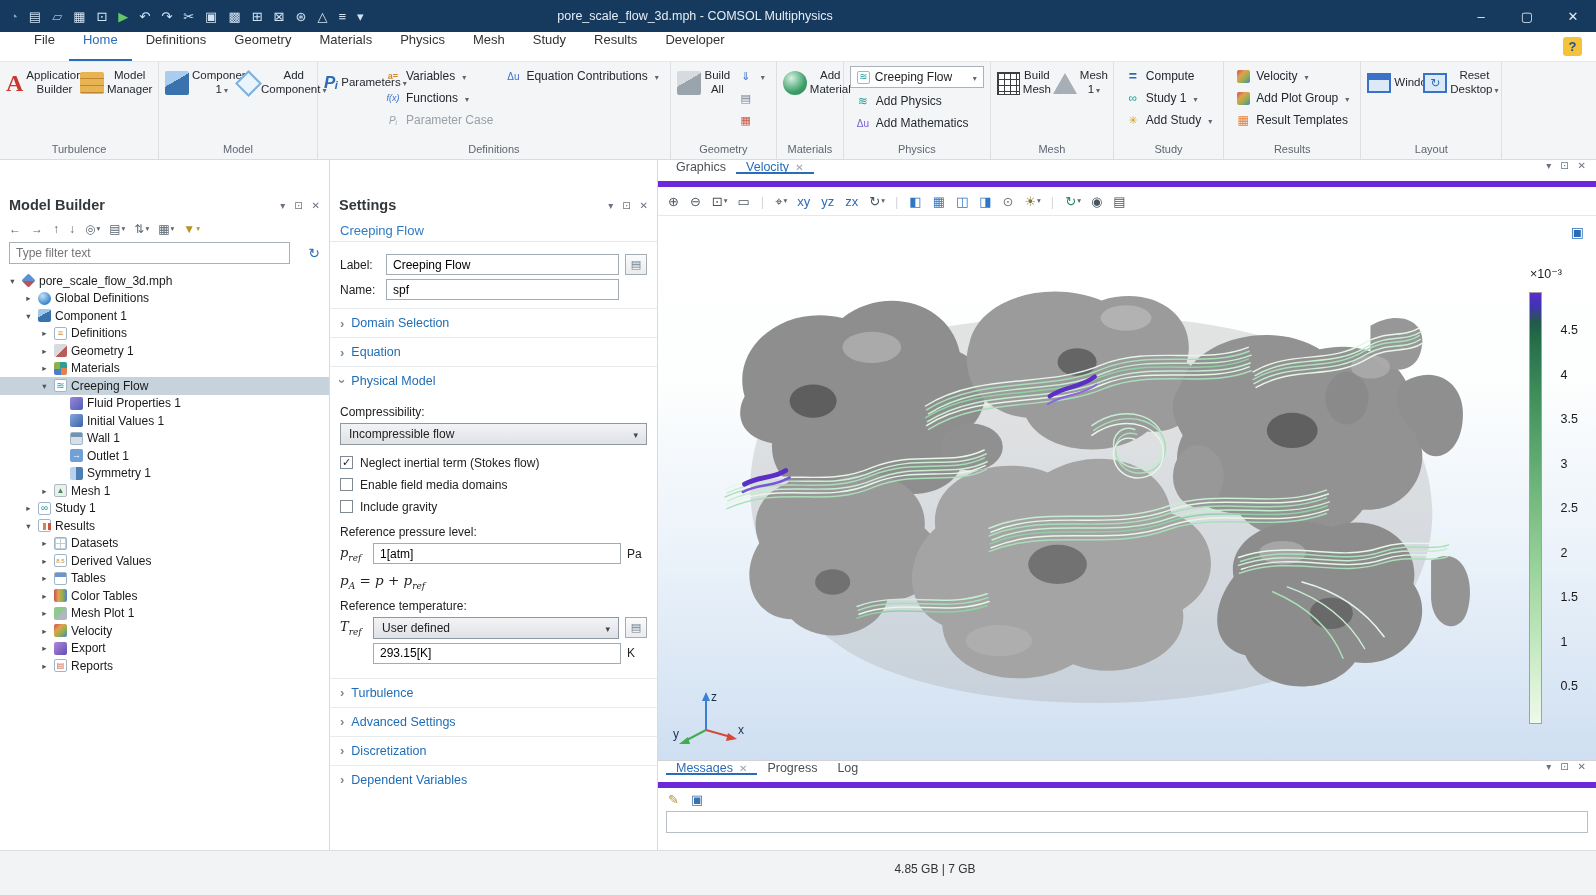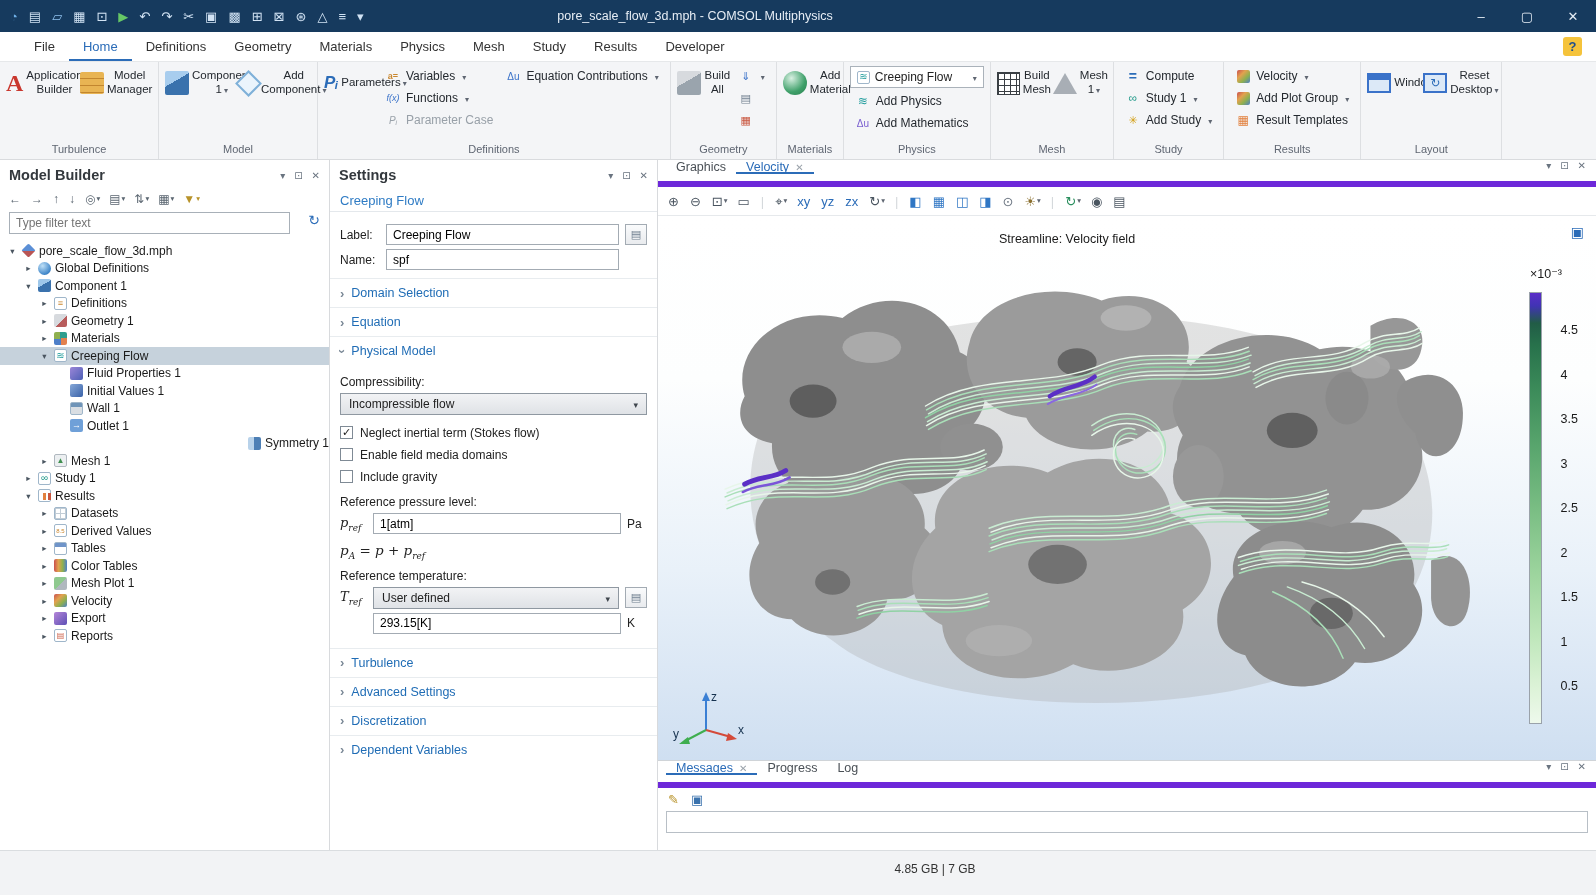--- a/index.html
+++ b/index.html
@@ -12,21 +12,21 @@
               display:flex; align-items:center; padding-left:10px; color:#d2e3f4; }
   .tbicons { display:flex; align-items:center; gap:11px; font-size:13px; }
   .tbico { cursor:default; line-height:1; }
   .tbtitle { position:absolute; left:695px; transform:translateX(-50%); font-size:12.5px; color:#e6edf5; white-space:nowrap; }
   .wctls { margin-left:auto; display:flex; }
   .wctl { width:46px; height:32px; display:flex; align-items:center; justify-content:center; font-size:13px; color:#e6edf5; }
 
   
   .menubar { position:absolute; left:0; top:32px; width:1596px; height:30px; background:#fff;
              border-bottom:1px solid #e6e8ea; display:flex; align-items:stretch; padding-left:20px; }
-  .mitem { display:flex; align-items:center; padding:0 14px; font-size:13px; color:#333; }
+  .mitem { display:flex; padding:0 14px; font-size:13px; color:#333; }
   .mitem.active { color:#2b6cb8; box-shadow:inset 0 -2px 0 #2b6cb8; }
   .helpbtn { margin-left:auto; margin-right:14px; align-self:center; width:19px; height:19px; border-radius:3px;
              background:#f5c33b; color:#1f4e8c; font-weight:bold; font-size:13px; display:flex; align-items:center; justify-content:center; }
 
   
   .ribbon { position:absolute; left:0; top:62px; width:1596px; height:98px; background:#f4f5f7;
             border-bottom:1px solid #d9dbde; display:flex; }
   .rgroup { display:flex; flex-direction:column; border-right:1px solid #dddfe2; }
   .rc { flex:1; display:flex; align-items:flex-start; padding:3px 6px 0 6px; gap:2px; }
   .rlabel { text-align:center; font-size:11px; color:#5f6672; padding:1px 8px 4px; }
@@ -67,29 +67,29 @@
   .si-study1::after { content:"∞"; color:#2b9e8f; font-size:12px; }
   .si-addstudy::after { content:"✳"; color:#d4a017; font-size:11px; }
   .si-velres { width:13px; height:13px; border-radius:2px; background:linear-gradient(135deg,#c94f4f,#e2a24f 35%,#8fb04f 65%,#4d7fc9); }
   .si-restempl::after { content:"▦"; color:#e2813f; font-size:12px; }
   .si-import::after { content:"⇓"; color:#3a72c9; font-size:11px; }
   .si-insertseq::after { content:"▤"; color:#6f7f8f; font-size:11px; }
   .si-parts::after { content:"▦"; color:#c9563f; font-size:11px; }
 
   
   .panel { position:absolute; top:160px; height:690px; background:#fff; }
-  .phead { height:30px; display:flex; align-items:center; padding:0 9px; }
+  .phead { height:30px; display:flex; align-items:center; padding:0 9px;margin-top:30px; }
   .ptitle { font-size:14.5px; font-weight:bold; color:#33383d; }
   .pctrls { margin-left:auto; display:flex; gap:9px; color:#6a7480; font-size:10px; align-items:center; }
 
   
   .mb { left:0; width:330px; border-right:1px solid #d8dadd; display:flex; flex-direction:column; }
   .mtb { display:flex; align-items:center; gap:9px; padding:2px 9px 4px; color:#5a6570; font-size:12px; }
   .mtbi { display:inline-flex; align-items:center; gap:1px; }
-  .filterrow { display:flex; gap:18px; padding:2px 9px 6px; }
+  .filterrow { display:flex; align-items:center; gap:18px; padding:2px 9px 6px; }
   .filterrow input { flex:1; height:22px; border:1px solid #a8b0b8; padding:0 6px; font-size:12px; font-family:inherit; }
   .refresh { color:#2b6cb8; font-size:14px; }
   .treewrap { flex:1; overflow:hidden; padding-top:2px; }
   .trow { display:flex; align-items:center; height:17.5px; gap:4px; font-size:12px; white-space:nowrap; }
   .trow.selected { background:#c6d2dc; }
   .tcaret { width:11px; font-size:8.5px; color:#4a5560; text-align:center; flex:none; }
   .tlabel { color:#1a1a1a; }
 
   
   .nicon { width:13px; height:13px; border-radius:2px; display:inline-flex; align-items:center; justify-content:center;
@@ -574,21 +574,21 @@
       <div class="trow" data-name="tree-item" style="padding-left: 55px;">
         <span class="tcaret" data-name="tree-caret-icon"></span>
         <span class="nicon wall-icon" data-name="wall-icon"></span>
         <span class="tlabel" data-name="tree-item-label">Wall 1</span>
       </div>
       <div class="trow" data-name="tree-item" style="padding-left: 55px;">
         <span class="tcaret" data-name="tree-caret-icon"></span>
         <span class="nicon outlet-icon" data-name="outlet-icon"></span>
         <span class="tlabel" data-name="tree-item-label">Outlet 1</span>
       </div>
-      <div class="trow" data-name="tree-item" style="padding-left: 55px; justify-content: flex-end;">
+      <div class="trow" data-name="tree-item" style="padding-left: 55px;">
         <span class="tcaret" data-name="tree-caret-icon"></span>
         <span class="nicon symmetry-icon" data-name="symmetry-icon"></span>
         <span class="tlabel" data-name="tree-item-label">Symmetry 1</span>
       </div>
       <div class="trow" data-name="tree-item" style="padding-left: 39px;">
         <span class="tcaret" data-name="tree-caret-icon">▸</span>
         <span class="nicon mesh-icon" data-name="mesh-icon"></span>
         <span class="tlabel" data-name="tree-item-label">Mesh 1</span>
       </div>
       <div class="trow" data-name="tree-item" style="padding-left: 23px;">
@@ -842,21 +842,20 @@
         <span>◉</span>
         <span class="caretsm"></span>
       </span>
       <span class="gtbtn" style="color: rgb(74, 85, 96);">
         <span>▤</span>
         <span class="caretsm"></span>
       </span>
   </div>
 
   <div class="gview" data-name="graphics-view">
-    <div class="plot-title" data-name="plot-title">Streamline: Velocity field</div>
     <span class="overlayico" data-name="plot-properties-icon">▣</span>
 
     <svg class="scene" viewBox="0 0 810 460" data-name="streamline-plot">
       <defs>
         <path id="sA" d="M40,225 C95,200 140,225 190,203 C235,185 270,202 305,185"></path>
         <path id="sB" d="M245,140 C300,105 370,122 425,98 C475,78 530,98 575,80"></path>
         <path id="sC" d="M310,265 C370,240 432,265 494,242 C548,224 600,246 655,226"></path>
         <path id="sD" d="M565,295 C620,276 665,300 710,285 C740,275 760,285 778,278"></path>
         <path id="sE" d="M175,345 C220,328 262,348 308,332"></path>
         <path id="sF" d="M580,105 C620,82 658,98 695,75 C715,63 735,70 750,60"></path>

